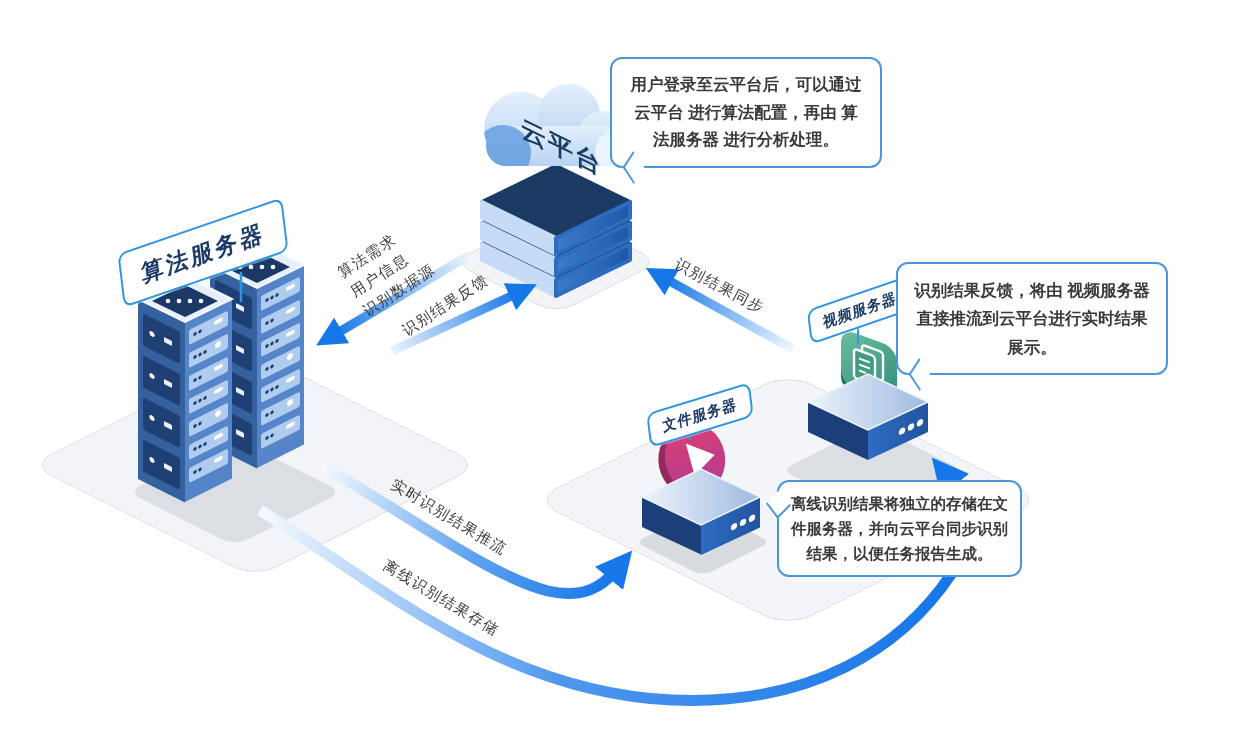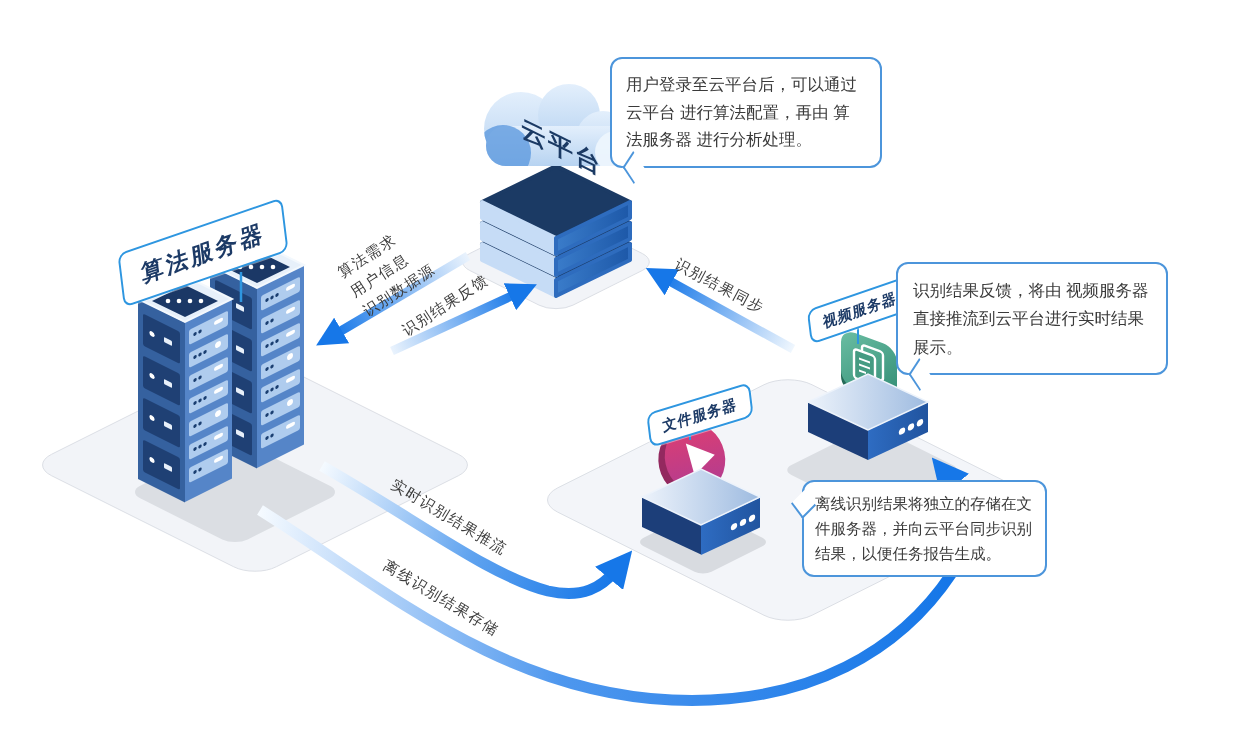--- a/index.html
+++ b/index.html
@@ -22,25 +22,25 @@
   .flowlab{position:absolute;z-index:2;color:#3C3C3C;font-size:15px;
         letter-spacing:1.5px;font-weight:500;white-space:nowrap;}
   .lab-demand{left:345px;top:236px;line-height:23px;transform:rotate(-33deg);}
   .lab-feedback{left:396px;top:296px;transform:rotate(-33deg);}
   .lab-sync{left:670px;top:277px;transform:rotate(28deg);}
   .lab-push{left:383px;top:508px;transform:rotate(31deg);}
   .lab-store{left:375px;top:589px;transform:rotate(31deg);}
 
   
   .callout{position:absolute;z-index:3;background:#fff;border:2.5px solid #4C95DB;
-        border-radius:12px;color:#3A3A3A;font-weight:400;}
+        border-radius:12px;color:#3A3A3A;font-weight:700;text-align:center;}
   .callout .txt{position:relative;z-index:2;}
   .co-cloud{left:610px;top:57px;width:240px;padding:12px 14px;font-size:16.5px;line-height:1.68;}
   .co-video{left:896px;top:262px;width:238px;padding:12px 15px;font-size:16.5px;line-height:1.72;}
-  .co-file{left:777px;top:480px;width:219px;padding:9px 11px;font-size:15.5px;line-height:1.62;margin-left:25px;}
+  .co-file{left:777px;top:480px;width:219px;padding:9px 11px;font-size:15.5px;line-height:1.62;}
   .tail{position:absolute;width:17px;height:17px;background:#fff;z-index:1;
         border-left:2.5px solid #4C95DB;border-bottom:2.5px solid #4C95DB;}
   .tail-down{left:12px;bottom:-10.5px;transform:rotate(45deg) skewX(12deg) skewY(12deg);}
   .tail-left{left:-10.5px;top:13px;transform:rotate(-45deg) skewX(-8deg);}
 </style>
 </head>
 <body>
 
 <div class="stage">
 

